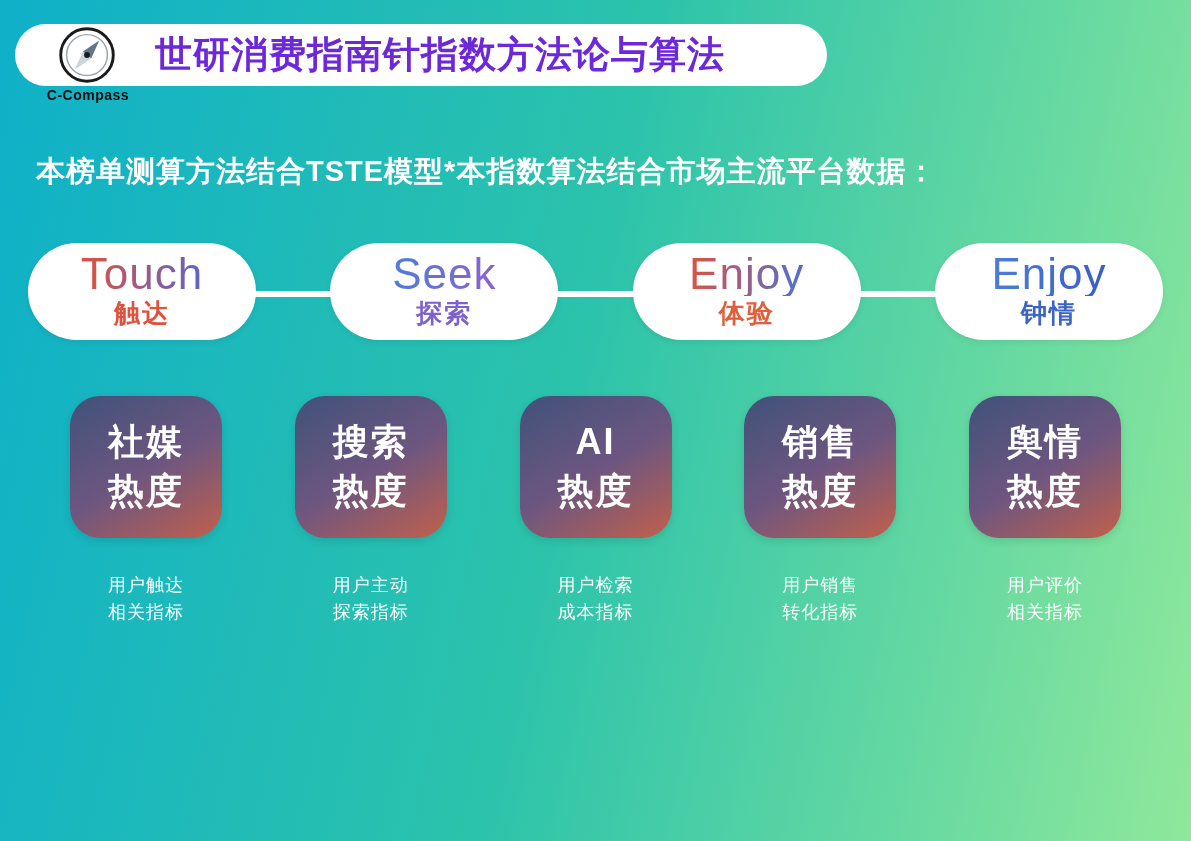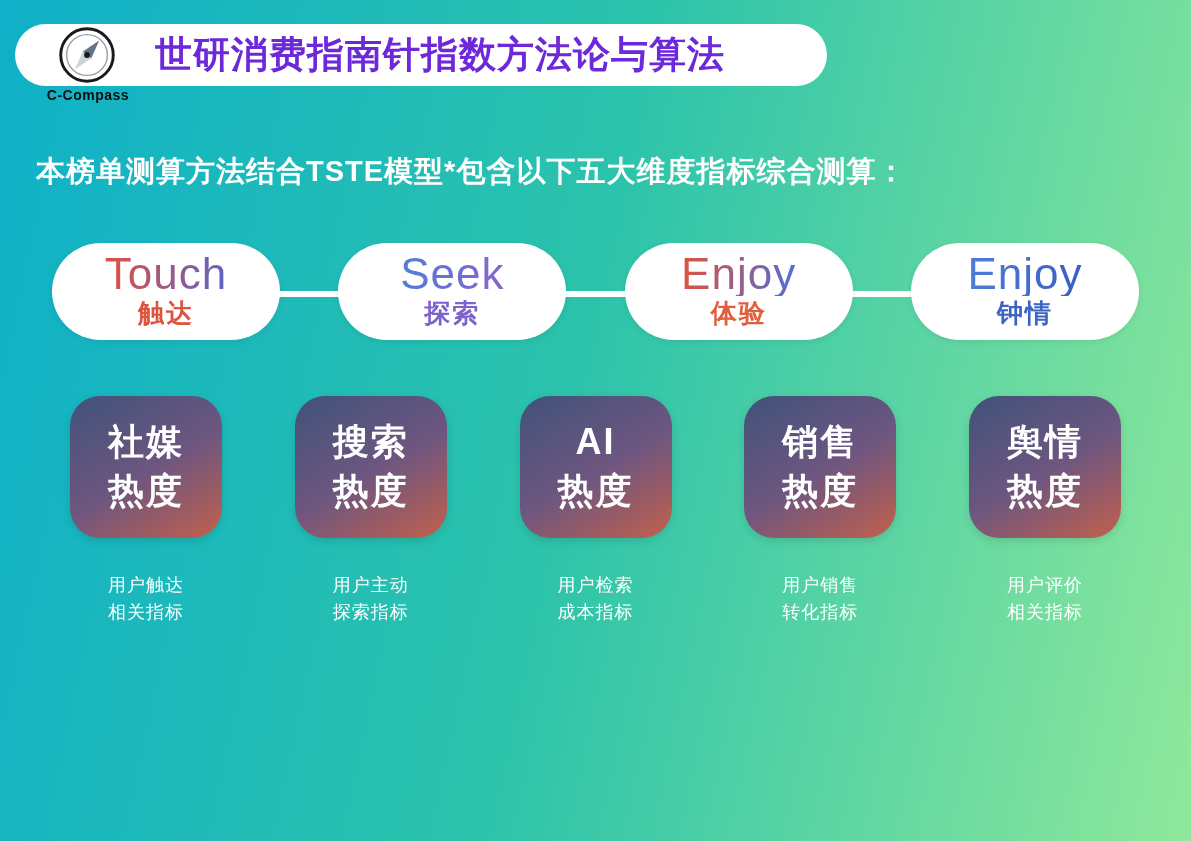--- a/index.html
+++ b/index.html
@@ -69,21 +69,21 @@
   .tste-line {
     position: absolute;
     left: 140px; right: 120px; top: 48px;
     height: 6px;
     background: #ffffff;
   }
   .tste-pills {
     position: absolute;
     left: 0; top: 0;
     width: 100%;
-    padding: 0 52px;
+    padding: 0 28px;
     display: flex;
     justify-content: space-between;
   }
   .tste-pill {
     position: relative;
     width: 228px; height: 97px;
     background: #ffffff;
     border-radius: 50px;
     display: flex;
     flex-direction: column;
@@ -174,21 +174,21 @@
       <circle cx="32" cy="32" r="22.5" fill="none" stroke="#9aa4ad" stroke-width="1.6"></circle>
       <g transform="rotate(40 32 32)">
         <polygon points="32,11 38,32 26,32" fill="#62758a"></polygon>
         <polygon points="32,53 38,32 26,32" fill="#ccd4db"></polygon>
       </g>
       <circle cx="32" cy="32" r="3.2" fill="#1a1a1a"></circle>
     </svg>
   </div>
   <div class="logo-label">C-Compass</div>
 
-  <p class="intro">本榜单测算方法结合TSTE模型*包含以下五大维度指标综合测算：</p>
+  <p class="intro">本榜单测算方法结合TSTE模型*本指数算法结合市场主流平台数据：</p>
 
   <div class="tste-row">
     <div class="tste-line"></div>
     <div class="tste-pills">
 
       <div class="tste-pill" style="--g1: #df523e; --g2: #5e63c8; --zc: #df523e;">
         <div class="tste-en">Touch</div>
         <div class="tste-zh">触达</div>
       </div>
 

